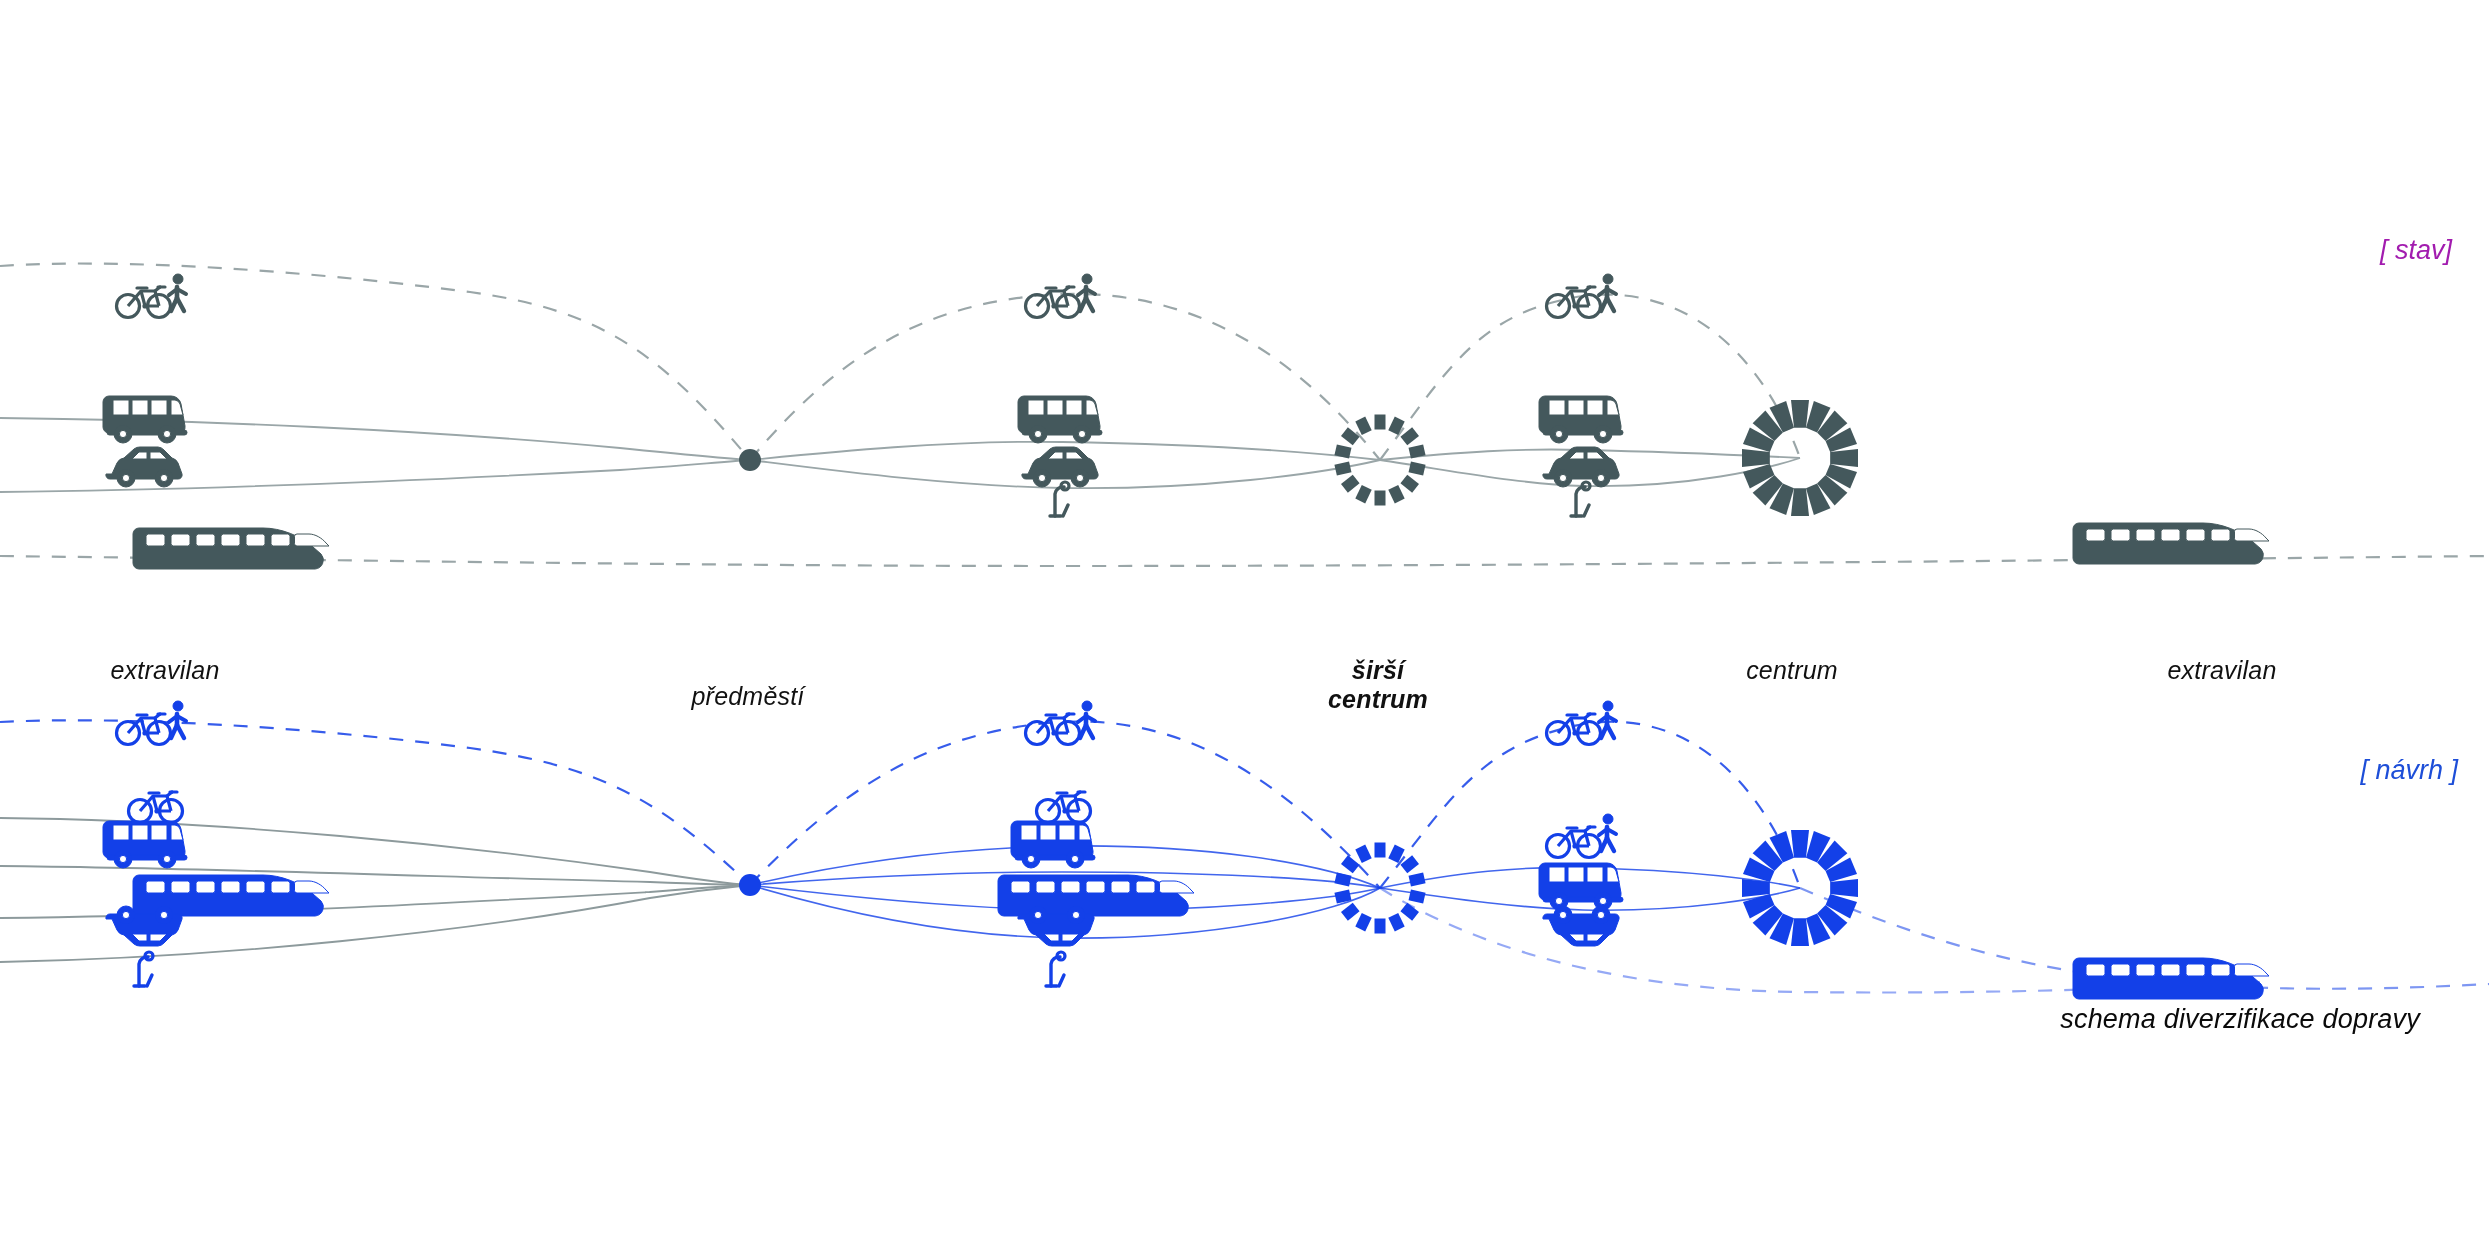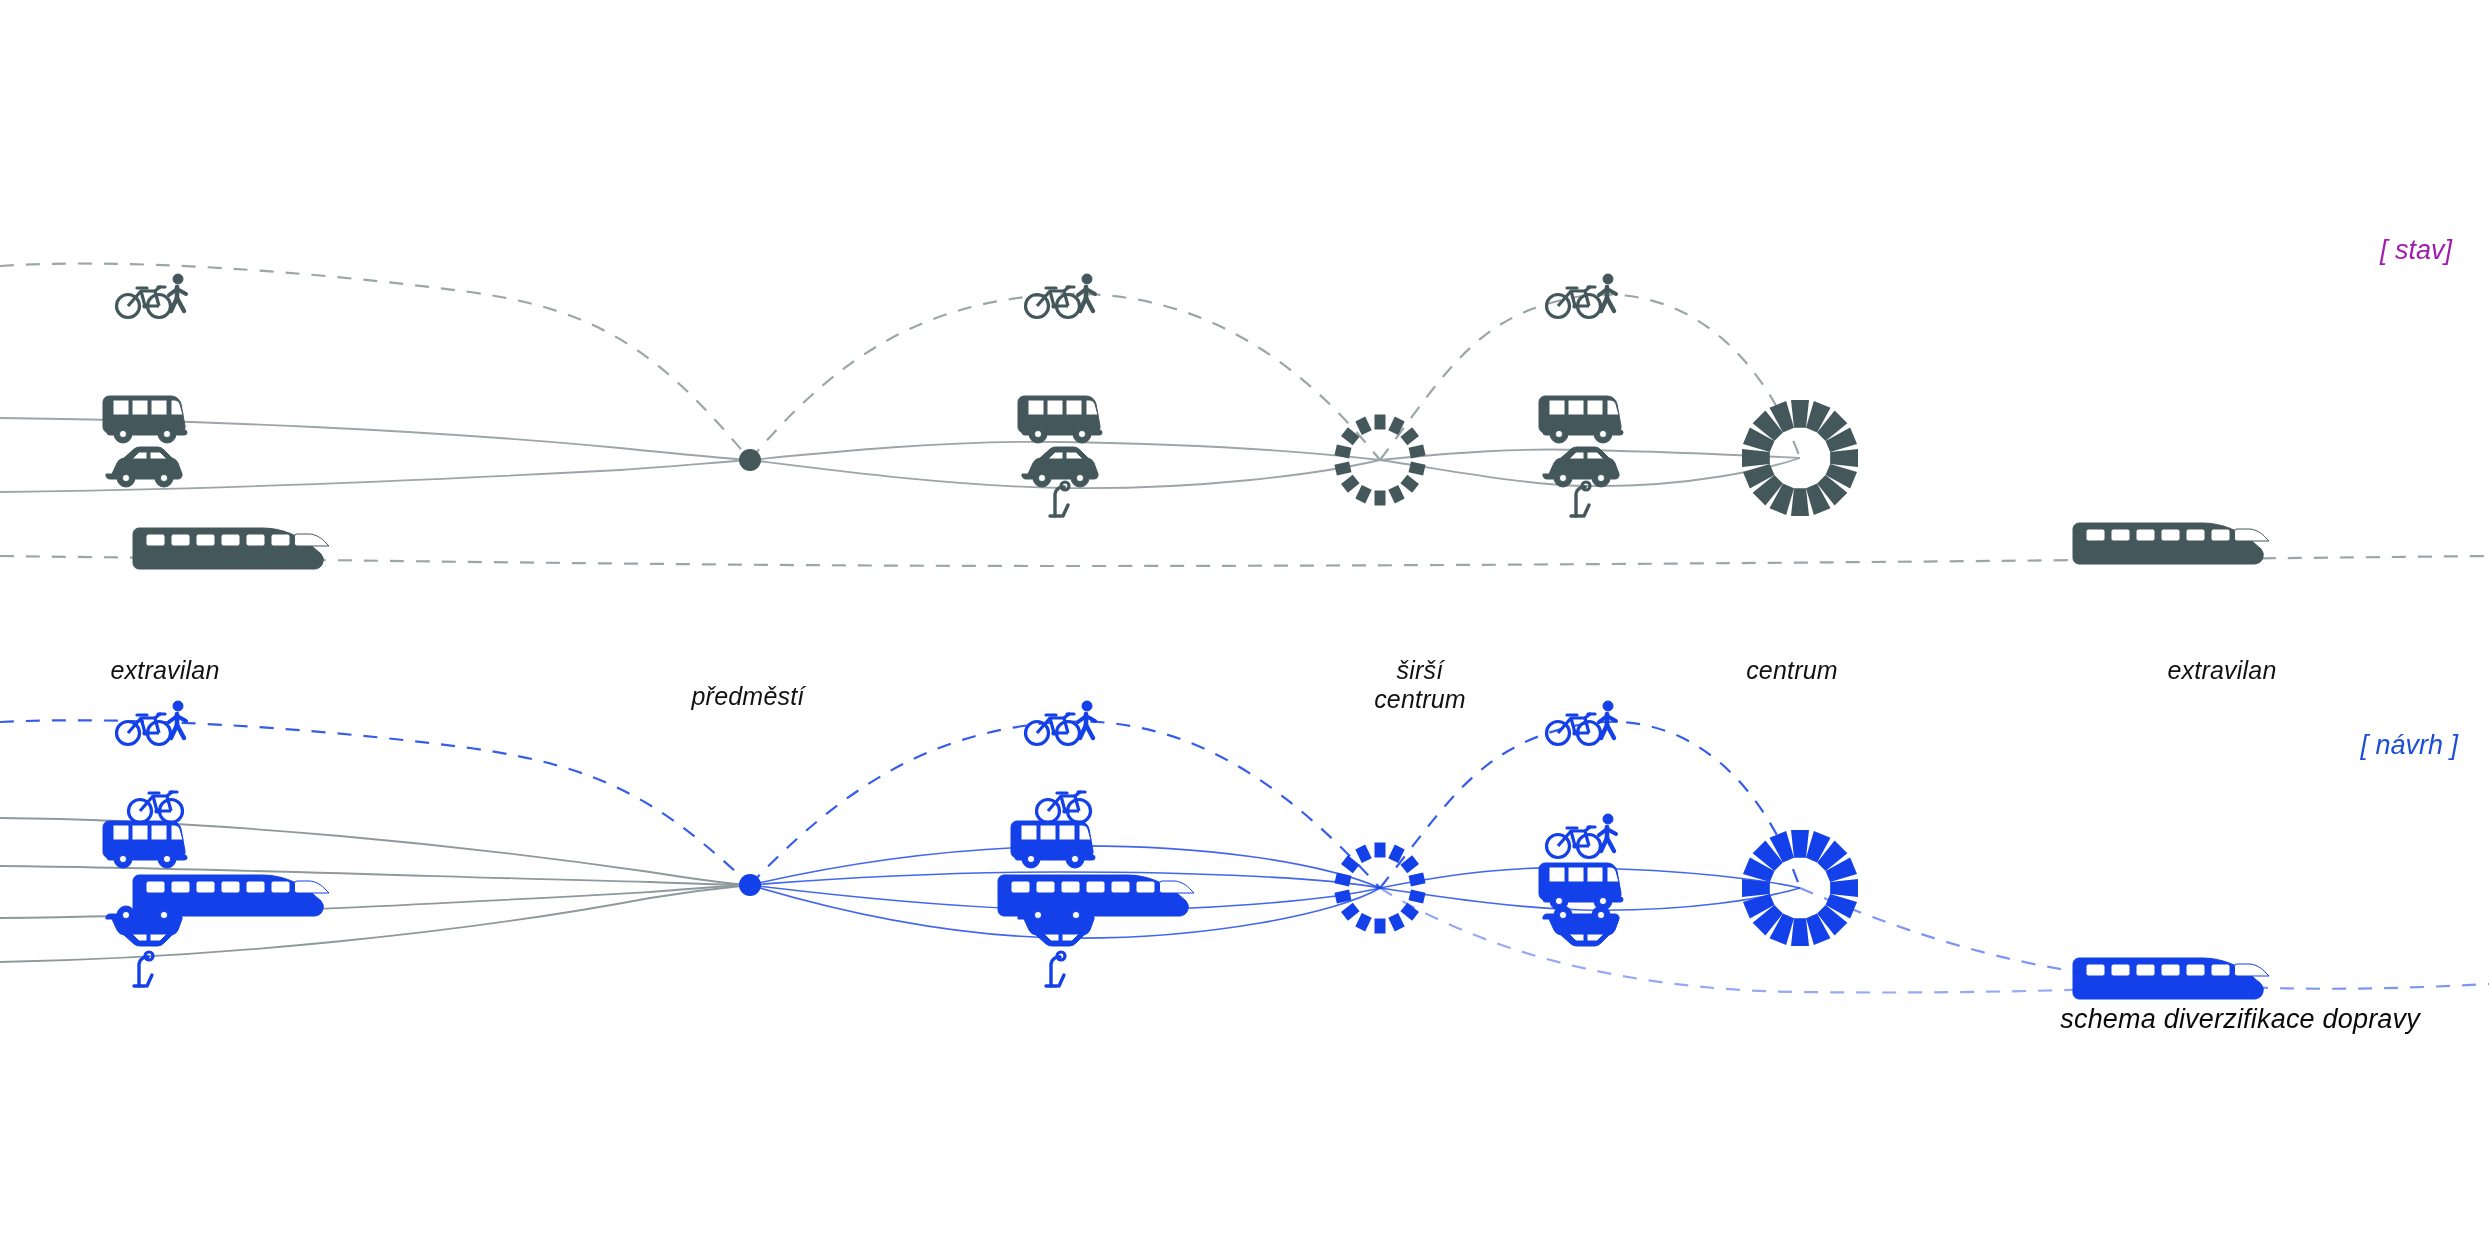--- a/index.html
+++ b/index.html
@@ -319,22 +319,22 @@
         </g>
         <g transform="translate(2165,975) scale(1, 1)" fill="#1340e8" stroke="#1340e8">
           <use href="#ico-train"></use>
         </g>
       </g>
   </svg>
 
   <div id="labels">
       <div class="lbl ctr" style="left: 165px; top: 636px;">extravilan</div>
       <div class="lbl ctr" style="left: 748px; top: 662px;">předměstí</div>
-      <div class="lbl ctr" style="left: 1420px; top: 636px;">širší
+      <div class="lbl ctr" style="left: 1378px; top: 636px; font-weight: bold;">širší
 centrum</div>
       <div class="lbl ctr" style="left: 1792px; top: 636px;">centrum</div>
       <div class="lbl ctr" style="left: 2222px; top: 636px;">extravilan</div>
     </div>
 
   <div class="tag state" style="left:2452px;top:235px;">[ stav]</div>
-  <div class="tag proposal" style="left:2458px;top:730px;">[ návrh ]</div>
+  <div class="tag proposal" style="left:2458px;top:755px;">[ návrh ]</div>
   <div class="caption" style="left:2420px;top:1004px;">schema diverzifikace dopravy</div>
 </div>
 
 </body></html>

